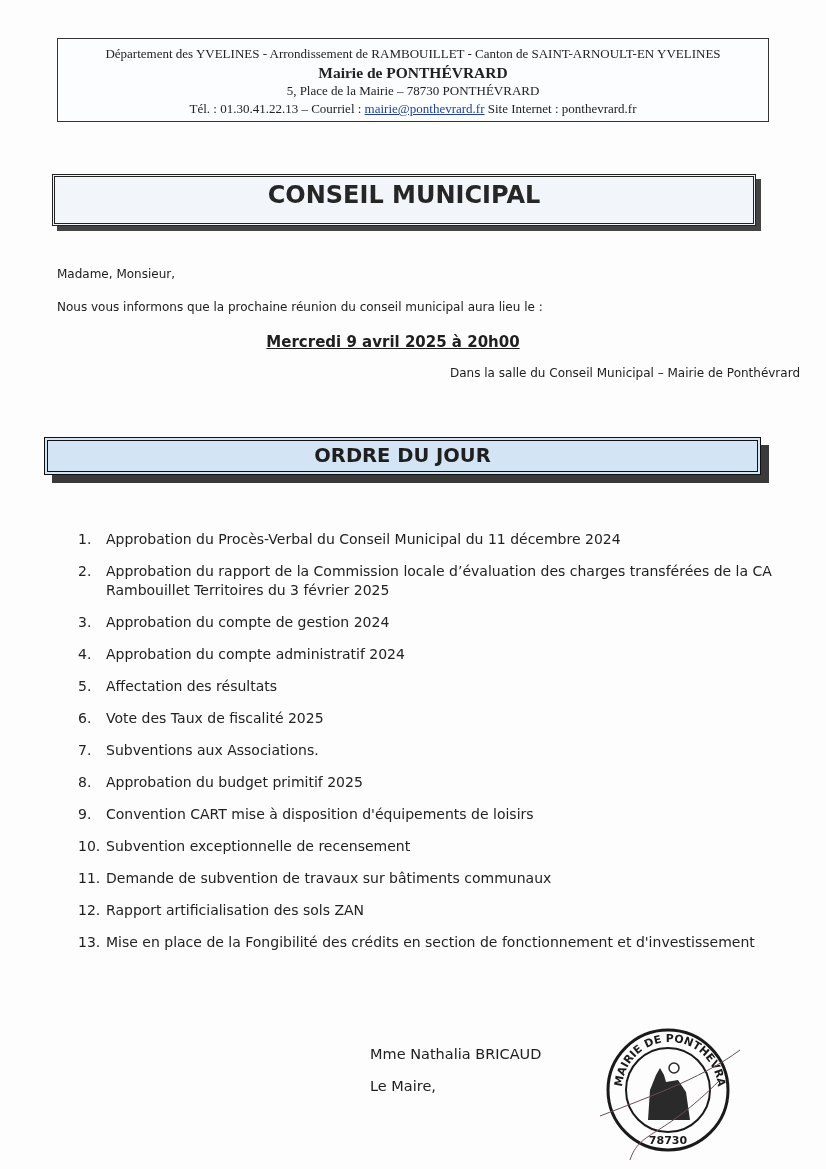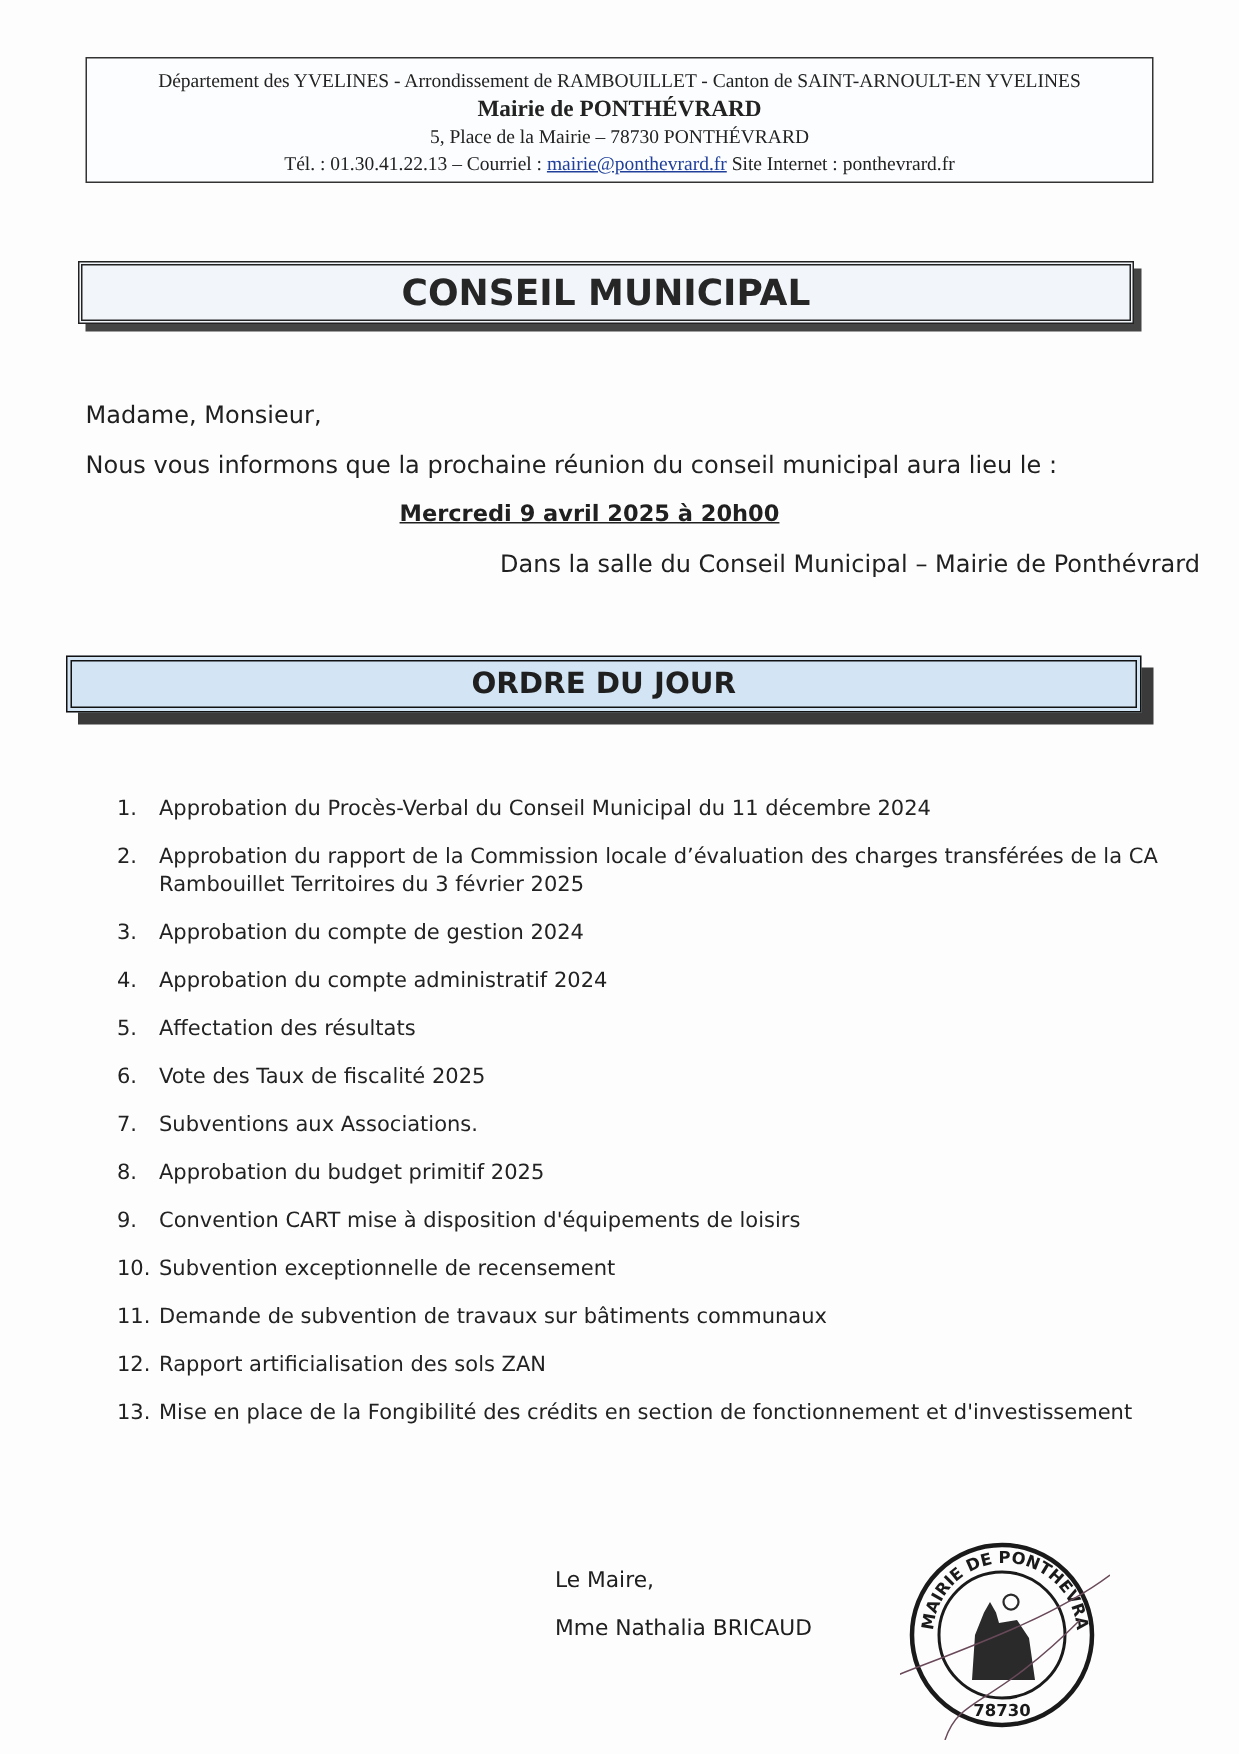--- a/index.html
+++ b/index.html
@@ -24,21 +24,21 @@
       padding-top: 6px;
       color: #222;
       background: #fcfdfe;
     }
     .header-box .mairie { font-size: 15.5px; font-weight: bold; line-height: 19px; }
     .header-box a { color: #1f3f9a; text-decoration: underline; }
 
     .title-box {
       position: absolute;
       left: 52px; top: 174px;
-      width: 704px; height: 42px;
+      width: 704px; height: 52px;
       border: 3px double #222;
       box-sizing: border-box;
       background: #f2f6fb;
       box-shadow: 5px 5px 0 #444;
       text-align: center;
       font-family: "DejaVu Sans", sans-serif;
       font-weight: bold;
       font-size: 24px;
       line-height: 36px;
       color: #262626;
@@ -54,21 +54,21 @@
       box-shadow: 8px 8px 0 #3a3a3a;
       text-align: center;
       font-weight: bold;
       font-size: 19.5px;
       line-height: 30px;
       color: #1f1f1f;
     }
 
     .body-text {
       position: absolute;
-      font-size: 16px;
+      font-size: 12px;
       color: #202020;
       white-space: nowrap;
     }
     .salutation { left: 57px; top: 267px; }
     .intro { left: 57px; top: 300px; }
     .date-line {
       left: 0; width: 786px; text-align: center; top: 333px;
       font-weight: bold; font-size: 15px; text-decoration: underline;
     }
     .lieu { left: 0; width: 800px; text-align: right; top: 366px; }
@@ -171,22 +171,22 @@
       <span class="num">12.</span>
       <span class="txt">Rapport artificialisation des sols ZAN</span>
     </div>
   <div class="agenda-item">
       <span class="num">13.</span>
       <span class="txt">Mise en place de la Fongibilité des crédits en section de fonctionnement et d'investissement</span>
     </div>
 </div>
 
 <div class="signature">
+  <div>Mme Nathalia BRICAUD</div>
   <div>Le Maire,</div>
-  <div>Mme Nathalia BRICAUD</div>
 </div>
 
 <svg class="stamp" viewBox="0 0 140 140">
   <defs>
     <path id="stamp-arc" d="M 22 70 A 48 48 0 1 1 118 70"></path>
   </defs>
   <circle cx="68" cy="70" r="60" fill="none" stroke="#1a1a1a" stroke-width="3"></circle>
   <circle cx="68" cy="70" r="42" fill="none" stroke="#1a1a1a" stroke-width="2"></circle>
   <text font-family="DejaVu Sans, sans-serif" font-weight="bold" font-size="11" fill="#1a1a1a">
     <textPath href="#stamp-arc" startOffset="2%">MAIRIE DE PONTHEVRARD</textPath>

